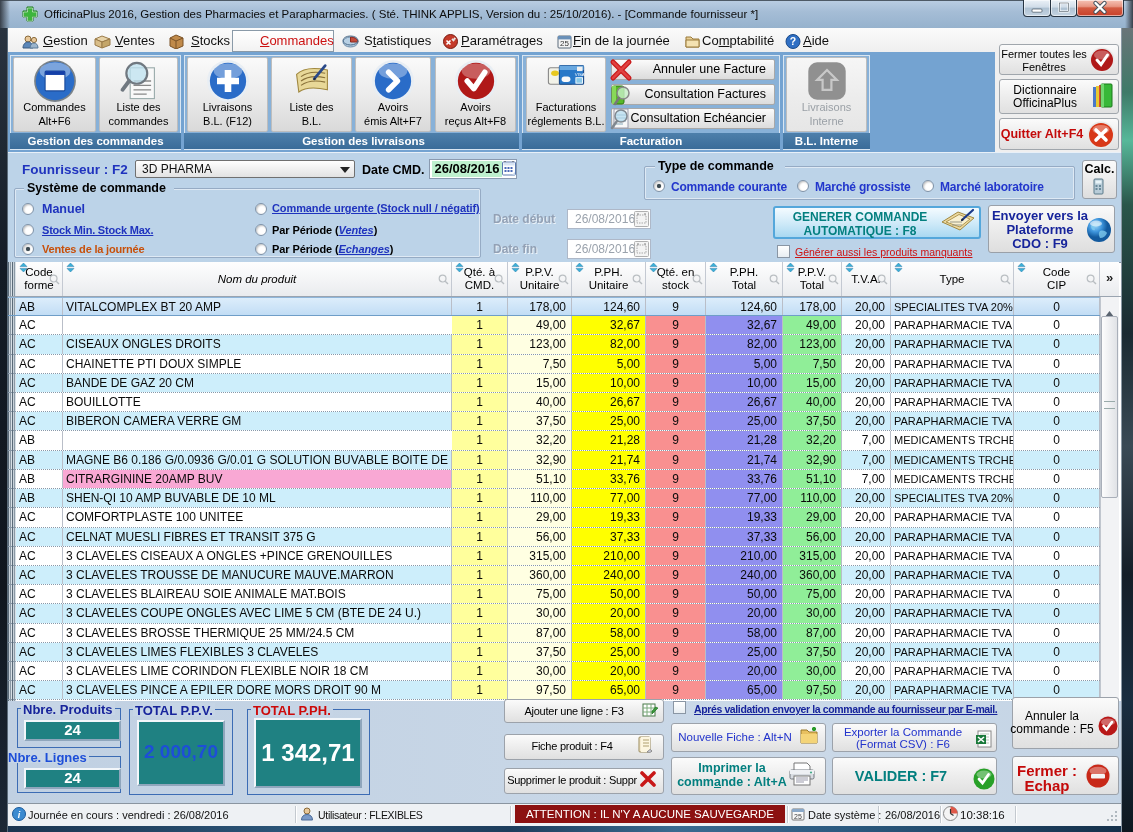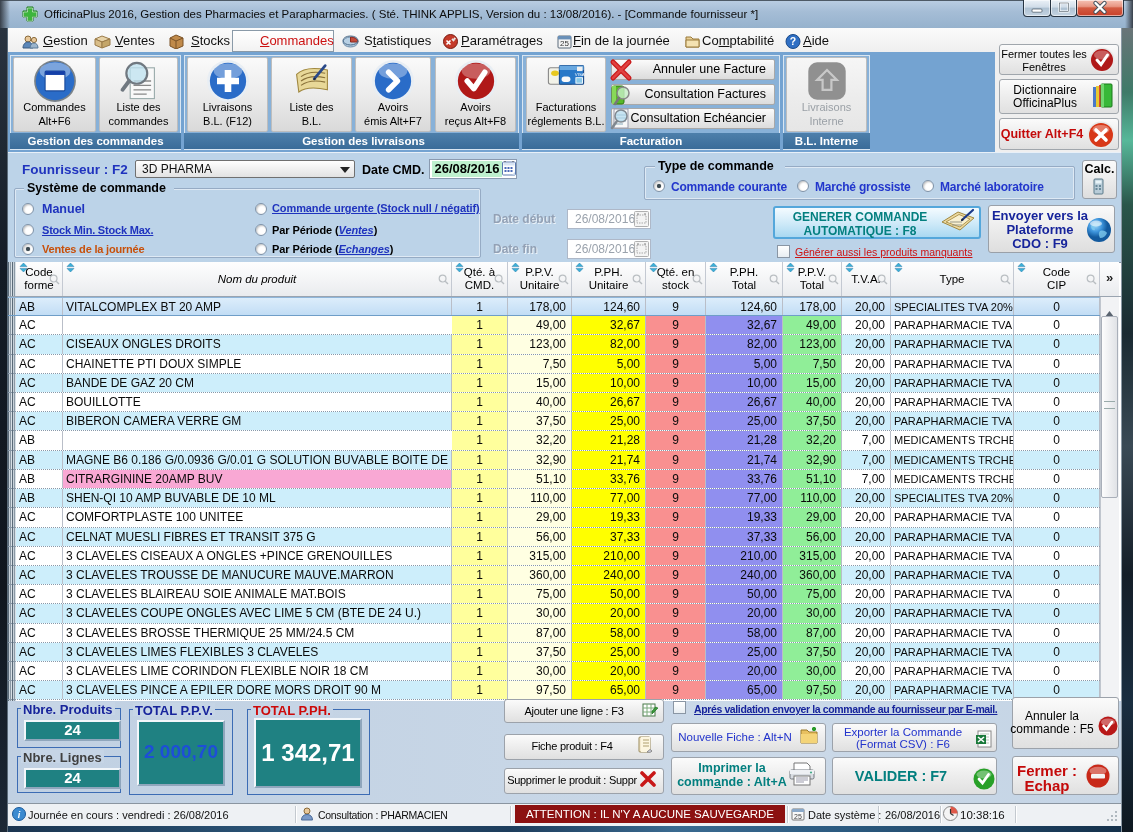--- a/index.html
+++ b/index.html
@@ -16,21 +16,21 @@
 </style></head>
 <body>
 <div id="win">
     <div style="position:absolute;left:0px;top:0px;width:1133px;height:28px;background:linear-gradient(#b9cde2,#a5bdd6 40%,#96b2cd);border-top:1px solid #4e5a66;"></div>
     <div style="position:absolute;left:0px;top:0px;width:10px;height:28px;background:linear-gradient(90deg,#38404a,rgba(56,64,74,0));"></div>
     <div style="position:absolute;left:1125px;top:0px;width:8px;height:28px;background:linear-gradient(270deg,#38404a,rgba(56,64,74,0));"></div>
     <svg style="position:absolute;left:22px;top:6px;width:16px;height:16px;" viewBox="0 0 16 16">
       <path d="M5 1h6v4h4v6h-4v4H5v-4H1V5h4z" fill="#3db53d" stroke="#1f7a1f" stroke-width="1"></path>
       <path d="M5.5 2h5v4h4v5h-4v4h-5v-4h-4v-5h4z" fill="none" stroke="rgba(255,255,255,.5)"></path>
     </svg>
-    <div style="position:absolute;left:44px;top:8px;width:860px;height:14px;font-size:11.5px;letter-spacing:0;color:#0c0c0c;white-space:nowrap;">OfficinaPlus 2016, Gestion des Pharmacies et Parapharmacies. ( Sté. THINK APPLIS, Version du : 13/08/2016). - [Commande fournisseur *]</div>
+    <div style="position:absolute;left:44px;top:8px;width:860px;height:14px;font-size:11.5px;letter-spacing:0;color:#0c0c0c;white-space:nowrap;">OfficinaPlus 2016, Gestion des Pharmacies et Parapharmacies. ( Sté. THINK APPLIS, Version du : 25/10/2016). - [Commande fournisseur *]</div>
     <div style="position:absolute;left:1023px;top:0px;width:28px;height:17px;background:linear-gradient(#EBF1F7,#D0DCE8 45%,#AEC1D2 50%,#C5D4E2);border:1px solid #273442;border-top:none;border-radius:0 0 4px 4px;box-shadow:inset 0 0 0 1px rgba(255,255,255,.55);text-align:center;line-height:13px;"><svg width="12" height="15" viewBox="0 0 12 15">
         <rect x="1" y="9" width="10" height="3.2" rx="1" fill="#fff" stroke="#44525e" stroke-width=".7"></rect>
       </svg></div>
     <div style="position:absolute;left:1050px;top:0px;width:27px;height:17px;background:linear-gradient(#EBF1F7,#D0DCE8 45%,#AEC1D2 50%,#C5D4E2);border:1px solid #273442;border-top:none;border-radius:0 0 4px 4px;box-shadow:inset 0 0 0 1px rgba(255,255,255,.55);text-align:center;line-height:13px;"><svg width="12" height="15" viewBox="0 0 12 15">
         <rect x="1.5" y="3" width="9" height="8.5" fill="none" stroke="#fff" stroke-width="2"></rect>
         <rect x="1.5" y="3" width="9" height="8.5" fill="none" stroke="#44525e" stroke-width=".6"></rect>
       </svg></div>
     <div style="position:absolute;left:1076px;top:0px;width:48px;height:17px;background:linear-gradient(#F6C3B5,#E89683 40%,#D35B42 50%,#C8402A);border:1px solid #273442;border-top:none;border-radius:0 0 4px 4px;box-shadow:inset 0 0 0 1px rgba(255,255,255,.55);text-align:center;line-height:13px;"><svg width="14" height="15" viewBox="0 0 14 15">
         <path d="M2.5 3l9 9M11.5 3l-9 9" stroke="#44525e" stroke-width="4.2" stroke-linecap="round"></path>
         <path d="M2.5 3l9 9M11.5 3l-9 9" stroke="#fff" stroke-width="2.4" stroke-linecap="round"></path>
@@ -718,21 +718,21 @@
         <path d="M4.5 6L0 0h9z" fill="#5a6470"></path>
       </svg></div>
     <div style="position:absolute;left:1101px;top:316px;width:17px;height:182px;background:linear-gradient(90deg,#FDFDFD,#E0E2E6);border:1px solid #A9AFB9;border-radius:2px;"></div>
     <div style="position:absolute;left:1104px;top:401px;width:11px;height:8px;border-top:1px solid #9aa;border-bottom:1px solid #9aa;"></div>
     <div style="position:absolute;left:8px;top:701px;width:1113px;height:102px;background:linear-gradient(90deg,#C0D0E2,#CBD9E8 70%,#C4D4E5);"></div>
     <div style="position:absolute;left:17px;top:708px;width:104px;height:40px;border:1px solid #3C6CB4;"></div>
     <div style="position:absolute;left:21px;top:702px;height:13px;background:#C6D5E6;font-size:13px;font-weight:bold;color:#17249B;padding:0 2px;white-space:nowrap;">Nbre. Produits</div>
     <div style="position:absolute;left:24px;top:720px;width:97px;height:21px;background:#1F8182;border:2px solid;border-color:#F2F6FA #8FA6BC #8FA6BC #F2F6FA;color:#fff;font-weight:bold;font-size:15px;text-align:center;line-height:17px;"></div>
     <div style="position:absolute;left:24px;top:721px;width:97px;height:19px;color:#fff;font-weight:bold;font-size:15px;text-align:center;">24</div>
     <div style="position:absolute;left:17px;top:756px;width:104px;height:37px;border:1px solid #3C6CB4;"></div>
-    <div style="position:absolute;left:21px;top:750px;height:13px;background:#C6D5E6;font-size:13px;font-weight:bold;color:#404040;padding:0 2px;white-space:nowrap;">Nbre. Lignes</div>
+    <div style="position:absolute;left:6px;top:750px;height:13px;background:#C6D5E6;font-size:13px;font-weight:bold;color:#1d4ed8;padding:0 2px;white-space:nowrap;">Nbre. Lignes</div>
     <div style="position:absolute;left:24px;top:768px;width:97px;height:21px;background:#1F8182;border:2px solid;border-color:#F2F6FA #8FA6BC #8FA6BC #F2F6FA;color:#fff;font-weight:bold;font-size:15px;text-align:center;line-height:17px;"></div>
     <div style="position:absolute;left:24px;top:769px;width:97px;height:19px;color:#fff;font-weight:bold;font-size:15px;text-align:center;">24</div>
     <div style="position:absolute;left:129px;top:709px;width:104px;height:86px;border:1px solid #3C6CB4;"></div>
     <div style="position:absolute;left:133px;top:703px;height:13px;background:#C6D5E6;font-size:13px;font-weight:bold;color:#17249B;padding:0 2px;white-space:nowrap;">TOTAL P.P.V.</div>
     <div style="position:absolute;left:137px;top:720px;width:88px;height:66px;background:#1F8182;border:2px solid;border-color:#F2F6FA #8FA6BC #8FA6BC #F2F6FA;color:#fff;font-weight:bold;font-size:19px;text-align:center;line-height:62px;"></div>
     <div style="position:absolute;left:137px;top:741px;width:88px;height:23px;color:#1d4ed8;font-weight:bold;font-size:19px;text-align:center;">2 000,70</div>
     <div style="position:absolute;left:247px;top:709px;width:123px;height:86px;border:1px solid #3C6CB4;"></div>
     <div style="position:absolute;left:251px;top:703px;height:13px;background:#C6D5E6;font-size:13px;font-weight:bold;color:#CC0A0A;padding:0 2px;white-space:nowrap;">TOTAL P.PH.</div>
     <div style="position:absolute;left:254px;top:718px;width:108px;height:70px;background:#1F8182;border:2px solid;border-color:#F2F6FA #8FA6BC #8FA6BC #F2F6FA;color:#fff;font-weight:bold;font-size:24px;text-align:center;line-height:66px;"></div>
     <div style="position:absolute;left:254px;top:739px;width:108px;height:28px;color:#fff;font-weight:bold;font-size:24px;text-align:center;">1 342,71</div>
@@ -817,21 +817,21 @@
     <div style="position:absolute;left:12px;top:807px;width:14px;height:14px;"><svg width="14" height="14" viewBox="0 0 14 14">
         <circle cx="7" cy="7" r="6.5" fill="#3a8ad0"></circle>
         <circle cx="7" cy="7" r="6.5" fill="none" stroke="#1a5a9a"></circle>
         <text x="7" y="10.5" font-size="9" font-weight="bold" font-style="italic" text-anchor="middle" fill="#fff">i</text>
       </svg></div>
     <div style="position:absolute;left:28px;top:809px;width:260px;height:13px;font-size:11px;color:#111;white-space:nowrap;">Journée en cours : vendredi : 26/08/2016</div>
     <div style="position:absolute;left:300px;top:807px;width:14px;height:14px;"><svg width="14" height="14" viewBox="0 0 14 14">
         <circle cx="7" cy="4" r="3" fill="#e8c89a" stroke="#8a6a3a"></circle>
         <path d="M1.5 13c0-3.6 2.4-5.5 5.5-5.5s5.5 1.9 5.5 5.5z" fill="#7a9ac8" stroke="#4a6a98"></path>
       </svg></div>
-    <div style="position:absolute;left:318px;top:809px;width:190px;height:13px;font-size:10.5px;letter-spacing:-.3px;color:#111;white-space:nowrap;">Consultation : PHARMACIEN</div>
+    <div style="position:absolute;left:318px;top:809px;width:190px;height:13px;font-size:10.5px;letter-spacing:-.3px;color:#111;white-space:nowrap;">Utilisateur : FLEXIBLES</div>
     <div style="position:absolute;left:515px;top:805px;width:270px;height:18px;background:#8C1111;color:#fff;font-size:11.5px;text-align:center;line-height:18px;white-space:nowrap;overflow:hidden;">ATTENTION : IL N'Y A AUCUNE SAUVEGARDE</div>
     <div style="position:absolute;left:791px;top:807px;width:14px;height:14px;"><svg width="14" height="14" viewBox="0 0 14 14">
         <rect x="1" y="2" width="12" height="11" rx="1" fill="#f8f8f8" stroke="#777"></rect>
         <rect x="1" y="2" width="12" height="3" fill="#8aa8c8"></rect>
         <text x="7" y="11.5" font-size="7" text-anchor="middle" fill="#444">25</text>
       </svg></div>
     <div style="position:absolute;left:808px;top:809px;width:72px;height:13px;font-size:11px;color:#111;white-space:nowrap;">Date système :</div>
     <div style="position:absolute;left:885px;top:809px;width:55px;height:13px;font-size:11px;color:#111;white-space:nowrap;">26/08/2016</div>
     <div style="position:absolute;left:943px;top:806px;width:15px;height:15px;"><svg width="15" height="15" viewBox="0 0 15 15">
         <circle cx="7.5" cy="7.5" r="7" fill="#f4f4f4" stroke="#888"></circle>

